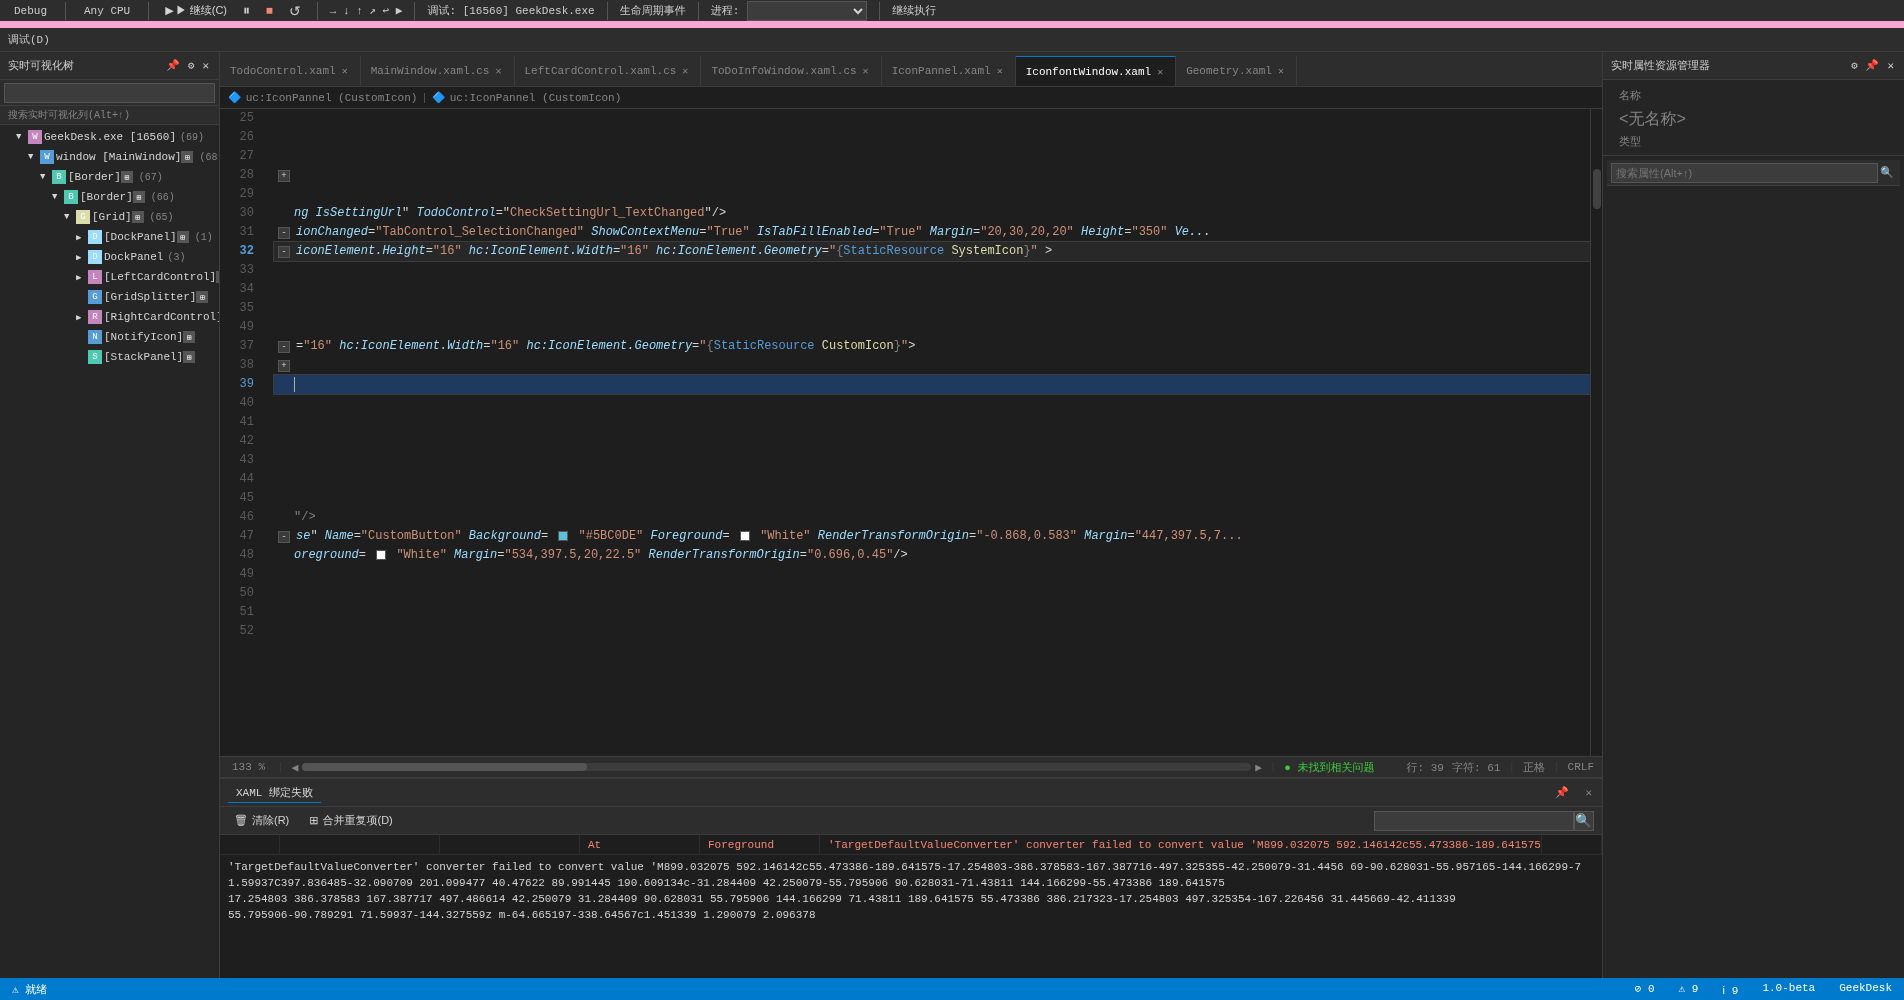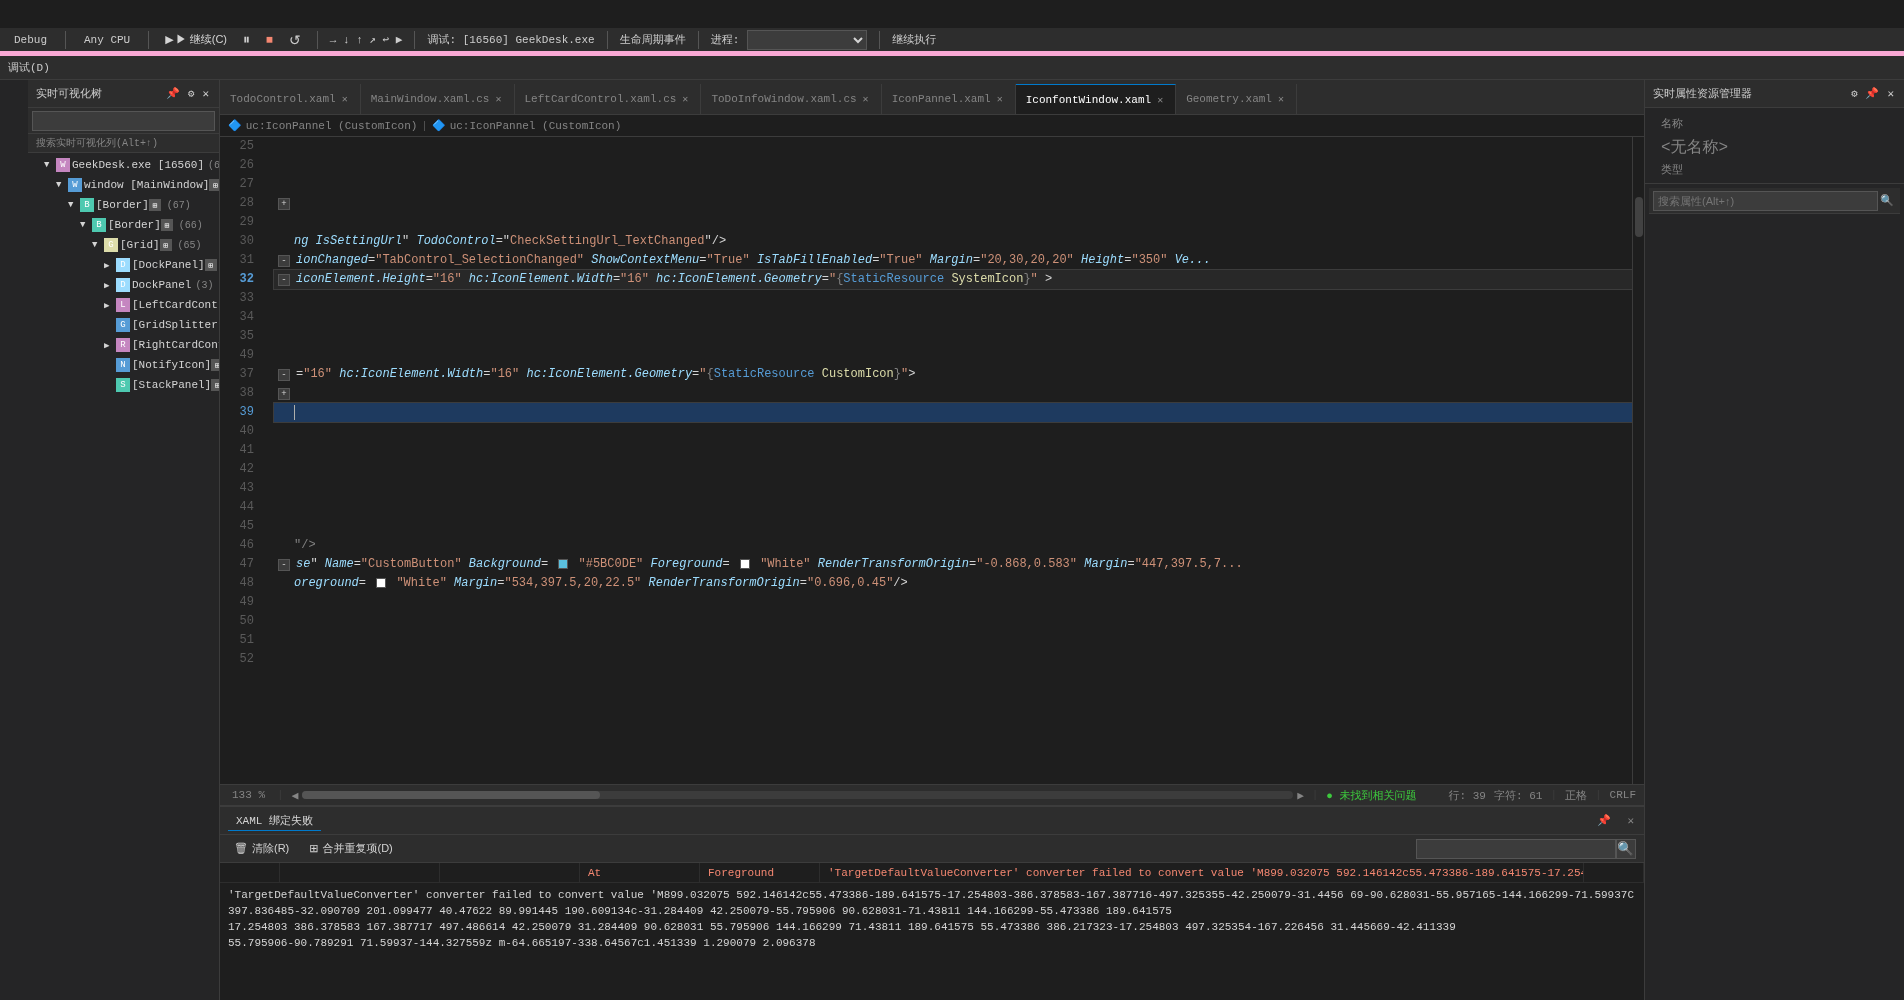--- a/index.html
+++ b/index.html
@@ -14,22 +14,21 @@
     }
 
     
     .top-toolbar {
       height: 28px;
       background: #2d2d2d;
       display: flex;
       align-items: center;
       padding: 0 8px;
       gap: 8px;
-      border-bottom: 5px solid #f9a8d4;
-      margin-top: 28px;
+      border-bottom: 7px solid #f9a8d4;
     }
     .toolbar-item {
       color: #cccccc;
       font-size: 11px;
       padding: 2px 6px;
       cursor: pointer;
     }
     .toolbar-dropdown {
       background: #3c3c3c;
       border: 1px solid #555;
@@ -74,21 +73,20 @@
       height: calc(1000px - 28px - 24px - 22px);
     }
 
     
     .left-panel {
       width: 220px;
       background: #252526;
       border-right: 1px solid #3c3c3c;
       display: flex;
       flex-direction: column;
-      padding-left: 28px;
     }
     .panel-header {
       height: 28px;
       background: #2d2d2d;
       display: flex;
       align-items: center;
       padding: 0 8px;
       font-size: 11px;
       color: #cccccc;
       border-bottom: 1px solid #3c3c3c;
@@ -407,21 +405,21 @@
       overflow: hidden;
       text-overflow: ellipsis;
       white-space: nowrap;
     }
     .error-text {
       color: #f48771;
     }
 
     
     .right-panel {
-      width: 260px;
+      width: 302px;
       background: #252526;
       border-left: 1px solid #3c3c3c;
       display: flex;
       flex-direction: column;
     }
     .prop-name { color: #858585; font-size: 11px; padding: 4px 8px; }
     .prop-type { color: #858585; font-size: 11px; padding: 2px 8px; }
 
     
     ::-webkit-scrollbar { width: 8px; height: 8px; }

